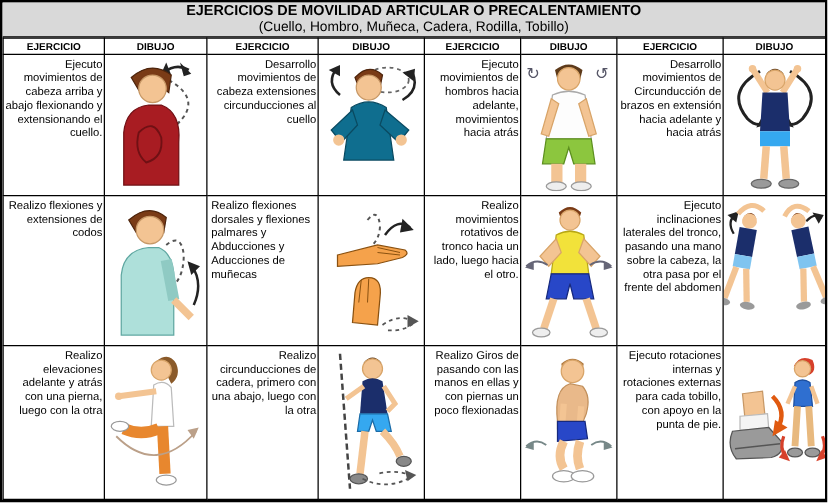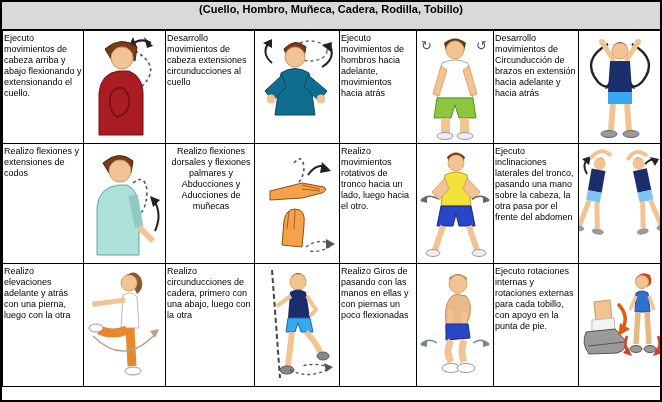--- a/index.html
+++ b/index.html
@@ -15,74 +15,85 @@
     overflow:hidden;
   }
   .title-block {
     background:#d9d9d9;
     border-bottom:1px solid #000;
     height:28px;
     text-align:center;
     padding-top:1px;
   }
   .title-line1 { font-size:11.5px; font-weight:bold; line-height:13px; }
-  .title-line2 { font-size:11px;  font-weight:bold; line-height:13px; }
+  .title-line2 { font-size:11px;  font-weight:normal; line-height:13px; }
   table.ex-table {
     border-collapse:collapse;
     table-layout:fixed;
     width:658px;
   }
   .ex-table th, .ex-table td {
     border:1px solid #000;
     overflow:hidden;
   }
   .ex-table th {
     font-size:8px;
     font-weight:bold;
     text-align:center;
     height:13px;
     background:#fff;
     padding:0;
   }
   td.ex {
     font-size:9px;
     line-height:11px;
-    text-align:left;
+    text-align:right;
     vertical-align:top;
     padding:2px 1px 0 1px;
   }
-  td.ex.left { text-align:center; padding-left:3px; }
+  td.ex.left { text-align:left; padding-left:3px; }
   td.fig {
     text-align:center;
     vertical-align:middle;
     padding:0;
   }
   td.fig svg { display:block; margin:0 auto; }
 </style>
 </head>
 <body>
 
 <div class="sheet">
 
   <div class="title-block">
+    <div class="title-line1">EJERCICIOS DE MOVILIDAD ARTICULAR O PRECALENTAMIENTO</div>
     <div class="title-line2">(Cuello, Hombro, Muñeca, Cadera, Rodilla, Tobillo)</div>
   </div>
 
   <table class="ex-table">
     <colgroup>
       <col style="width:81px">
         <col style="width:82px">
         <col style="width:89px">
         <col style="width:85px">
       <col style="width:77px">
         <col style="width:77px">
         <col style="width:85px">
         <col style="width:82px">
     </colgroup>
     <tbody>
+        <tr>
+      <th>EJERCICIO</th>
+      <th>DIBUJO</th>
+      <th>EJERCICIO</th>
+      <th>DIBUJO</th>
+      <th>EJERCICIO</th>
+      <th>DIBUJO</th>
+      <th>EJERCICIO</th>
+      <th>DIBUJO</th>
+    </tr>
 
     <tr style="height:113px">
       <td class="ex">Ejecuto movimientos de cabeza arriba y abajo flexionando y extensionando el cuello.</td>
       <td class="fig">
         <svg width="76" height="104" viewBox="0 0 76 104">
           <path d="M48,16 Q76,32 54,52 Q46,58 40,52" fill="none" stroke="#555" stroke-width="1.6" stroke-dasharray="3,3"></path>
           <path d="M44,10 Q54,2 64,8" fill="none" stroke="#222" stroke-width="2.2"></path>
           <polygon points="66,11 57,2 60,13" fill="#222"></polygon>
           <polygon points="41,13 46,2 50,12" fill="#222"></polygon>
           <path d="M18,14 Q34,0 50,12 L48,26 Q36,16 24,24 Z" fill="#7a3b16" stroke="#4d240c"></path>

